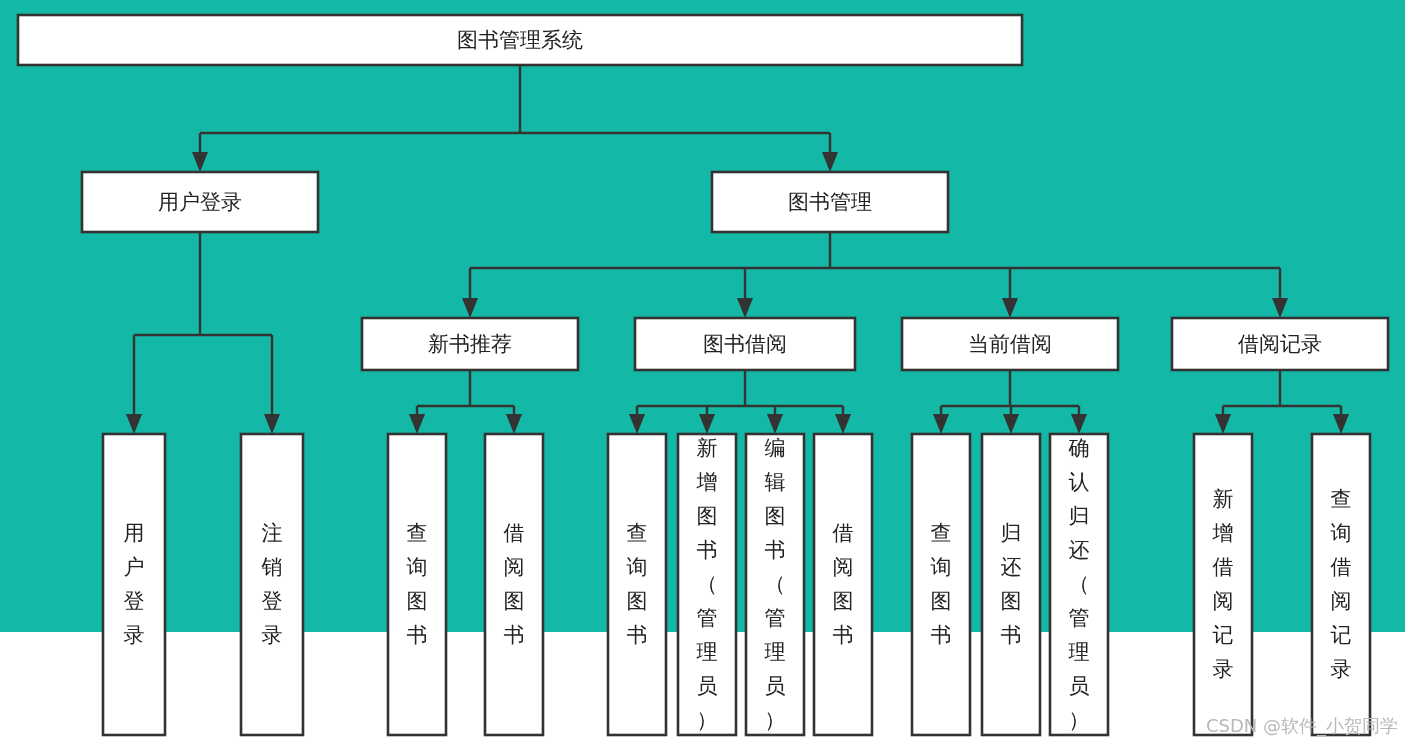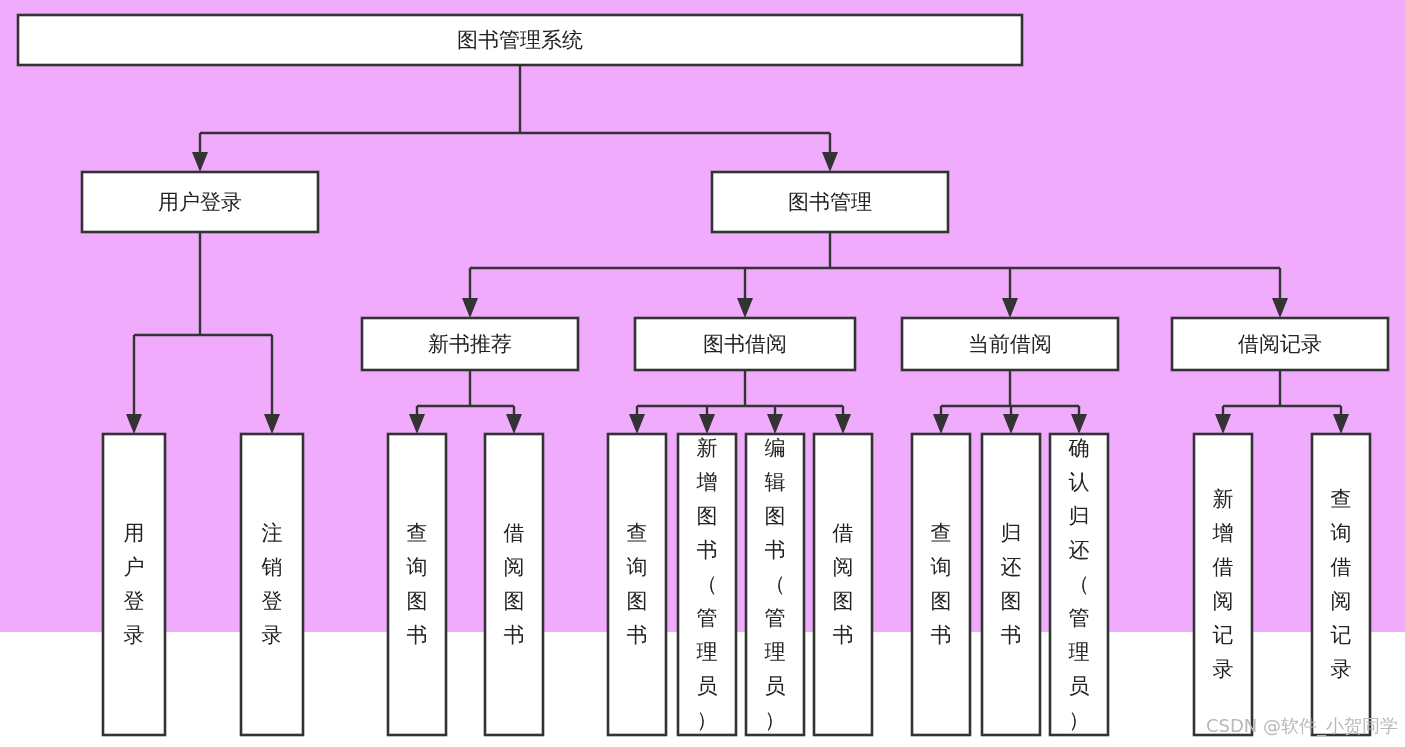--- a/index.html
+++ b/index.html
@@ -10,21 +10,21 @@
   body {
     width: 1405px;
     height: 747px;
     font-family: "DejaVu Sans", "Liberation Sans", sans-serif;
     overflow: hidden;
   }
   #diagram-root {
     position: relative;
     width: 1405px;
     height: 632px;
-    background: #f0abfc;
+    background: #14b8a6;
     text-decoration: underline;
   }
   svg.diagram-canvas {
     position: absolute;
     left: 0;
     top: 0;
     width: 1405px;
     height: 747px;
     display: block;
   }

